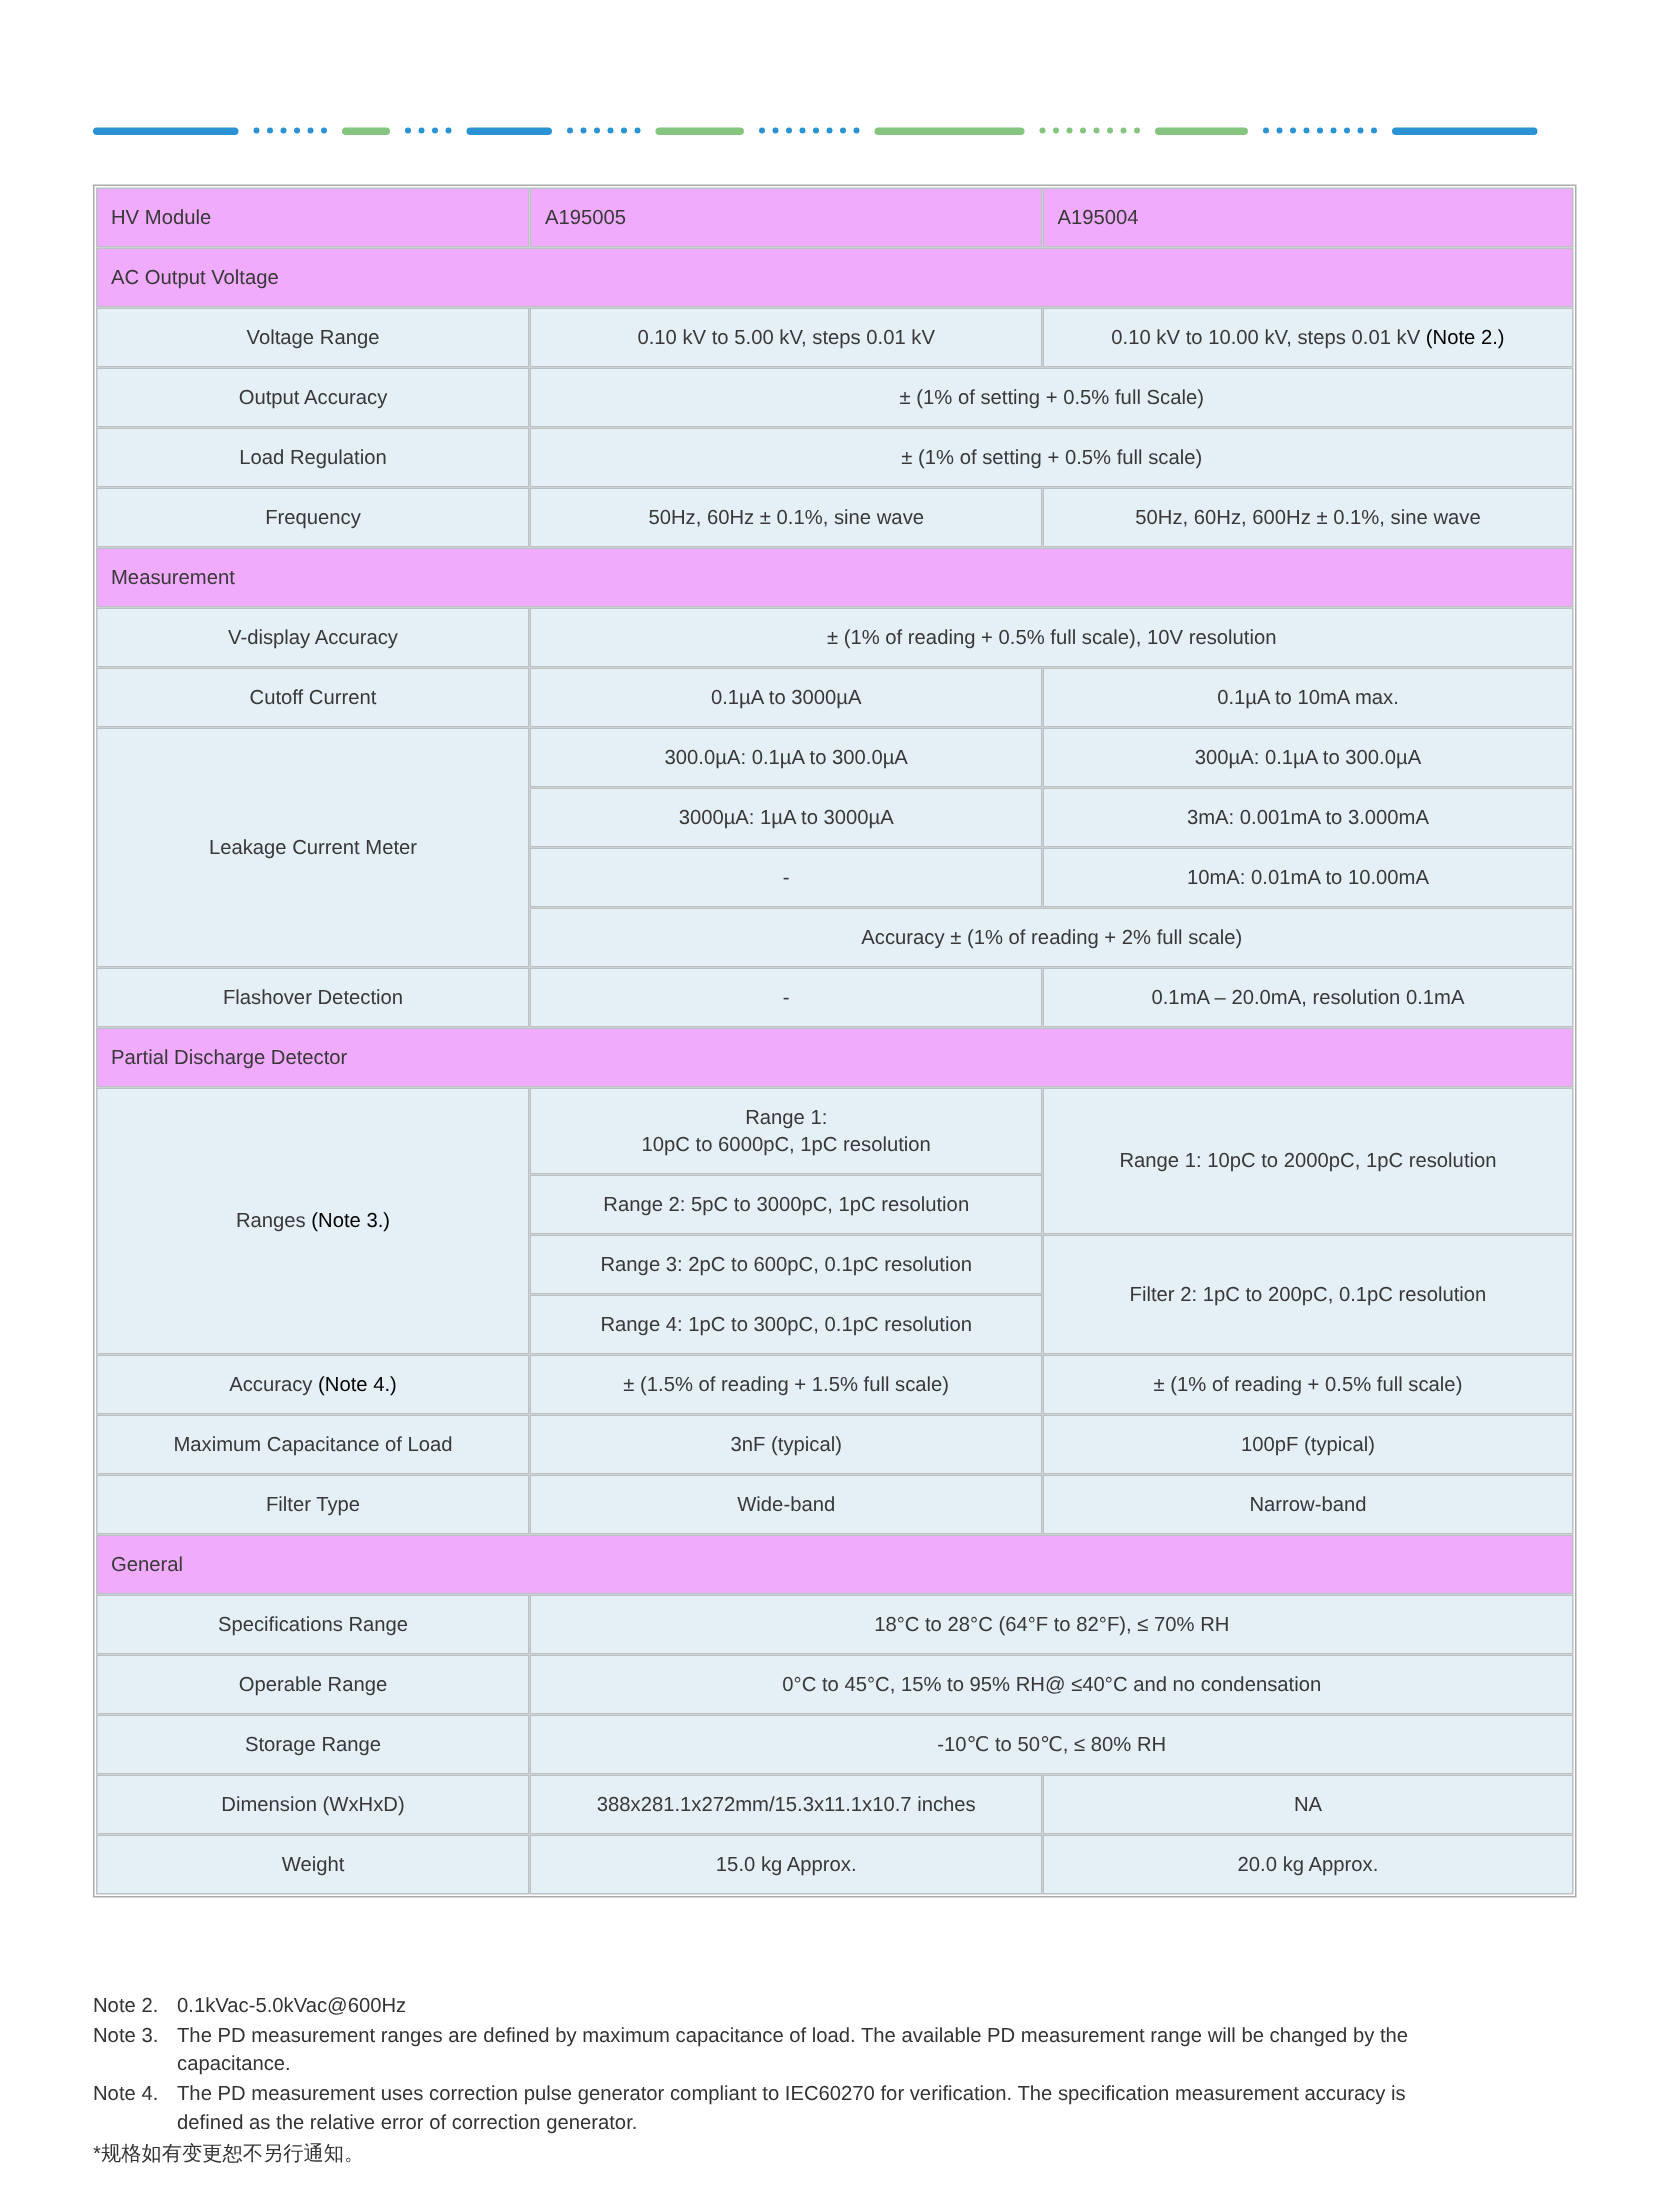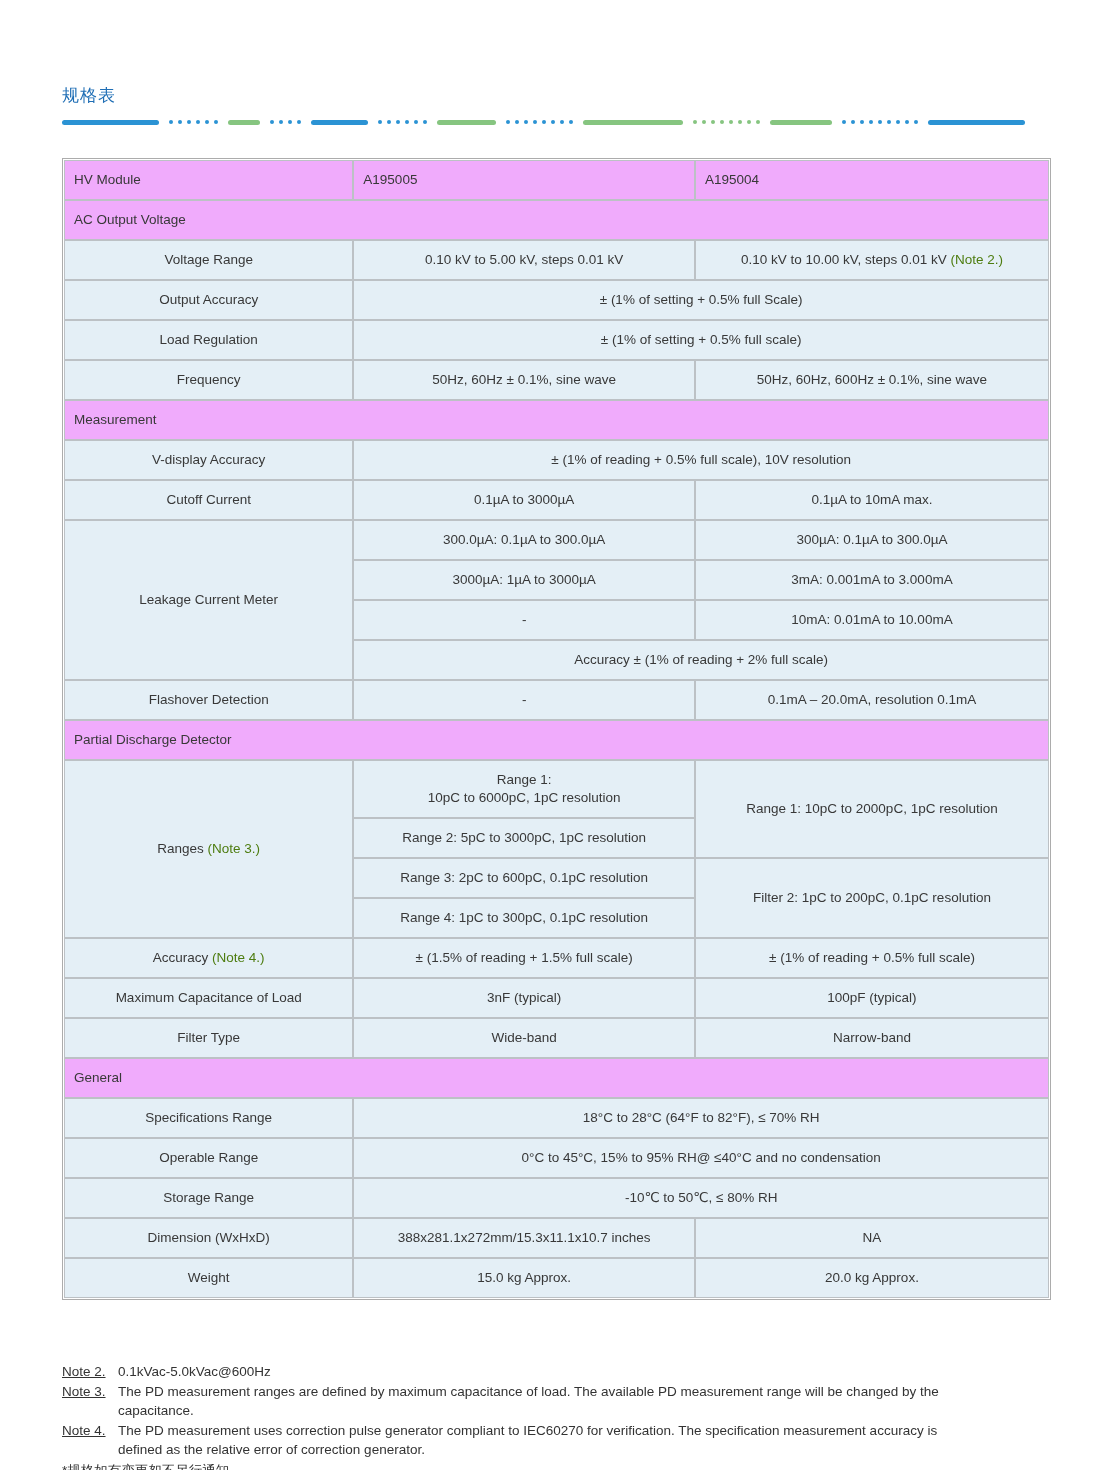--- a/index.html
+++ b/index.html
@@ -66,39 +66,38 @@
     font-size: 13.5px;
     line-height: 1.3;
     vertical-align: middle;
     box-shadow: 0 0 0 1px #BCC1C5;
     white-space: pre-line;
   }
   td.cell-head { background: #f0abfc; }
   td.cell-data { background: #E4EFF6; text-align: center; }
   td.center { text-align: center; }
   tr.tall td { height: 52px; margin-left: 40px; }
-  .note-ref { color: #4d7c0f; }
+  .note-ref { color: #000000; }
   .notes {
     margin-top: 62px;
     width: 905px;
     font-size: 13.5px;
     line-height: 1.45;
     color: #333333;
   }
   .note-line { display: flex; }
-  .note-label { flex: 0 0 56px; text-decoration: underline; }
+  .note-label { flex: 0 0 56px; }
   .note-text { flex: 1; }
   .notes-footer { margin-top: 1px; }
 </style>
 </head>
 <body>
 
 <div class="content">
 
-  <h1 class="page-title">规格表</h1>
 
   <div class="divider">
       <span class="seg-dash" style="width: 97px; background: rgb(43, 147, 212);"></span>
       <span class="seg-dots">
         <span class="dot" style="background: rgb(43, 147, 212);"></span>
         <span class="dot" style="background: rgb(43, 147, 212);"></span>
         <span class="dot" style="background: rgb(43, 147, 212);"></span>
         <span class="dot" style="background: rgb(43, 147, 212);"></span>
         <span class="dot" style="background: rgb(43, 147, 212);"></span>
         <span class="dot" style="background: rgb(43, 147, 212);"></span>

